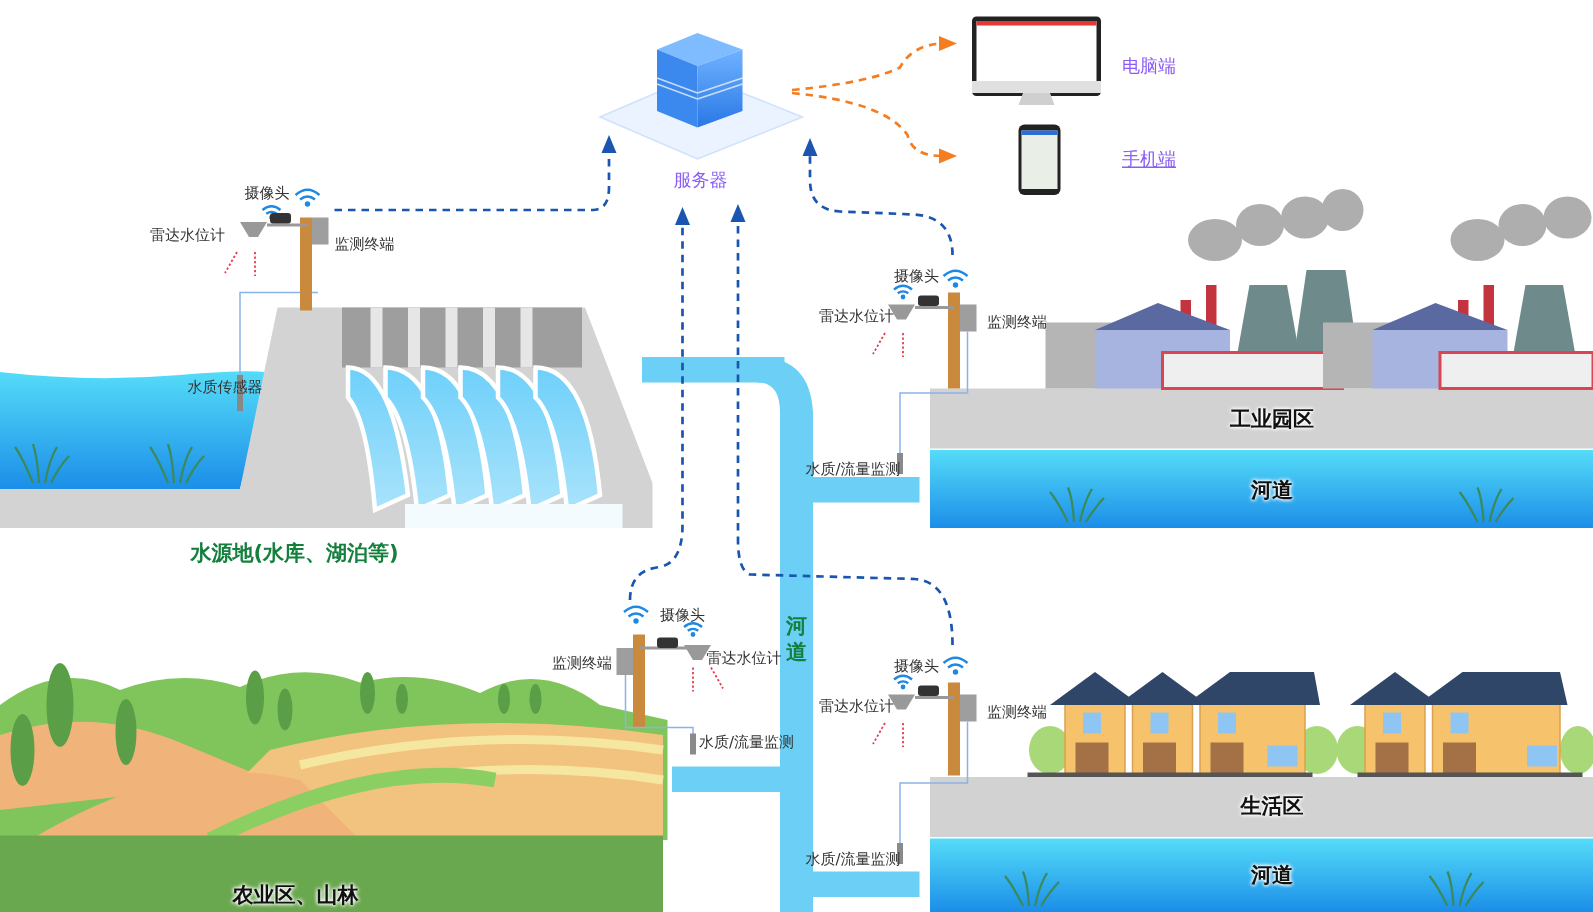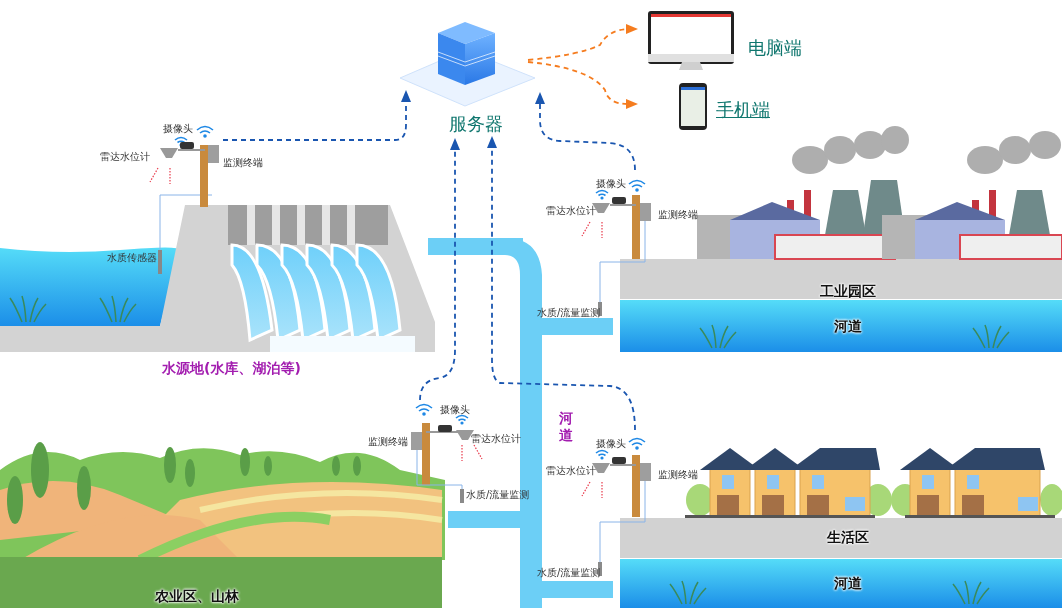--- a/index.html
+++ b/index.html
@@ -1,20 +1,20 @@
 <!DOCTYPE html>
 <html><head>
 <meta charset="utf-8">
 <style>
   html,body{margin:0;padding:0;}
   body{width:1062px;height:608px;position:relative;overflow:hidden;background:#ffffff;font-family:"DejaVu Sans","Liberation Sans",sans-serif;}
   .lbl{position:absolute;font-size:10px;color:#333;white-space:nowrap;}
-  .zone-title{position:absolute;font-size:14px;font-weight:bold;color:#a21caf;white-space:nowrap;margin-left:35px;}
+  .zone-title{position:absolute;font-size:14px;font-weight:bold;color:#15803d;white-space:nowrap;}
   .zone-title-w{position:absolute;font-size:14px;font-weight:bold;color:#111;white-space:nowrap;text-shadow:0 0 3px #fff,0 0 3px #fff,0 0 2px #fff;}
-  .dev-label{position:absolute;font-size:18px;color:#0f766e;white-space:nowrap;}
+  .dev-label{position:absolute;font-size:12px;color:#8b5cf6;white-space:nowrap;}
   svg{position:absolute;left:0;top:0;}
 </style>
 </head>
 <body>
 
 <svg width="1062" height="608" viewBox="0 0 1062 608">
   <defs>
     <linearGradient id="water" x1="0" y1="0" x2="0" y2="1">
       <stop offset="0" stop-color="#55dcf8"></stop>
       <stop offset="1" stop-color="#1b8ee8"></stop>
@@ -300,33 +300,33 @@
     <path d="M528 62 Q590 68 605 90 Q608 104 628 104"></path>
   </g>
   <g fill="#f57c1f">
     <path d="M638 29 L626 24 L626 34 Z"></path>
     <path d="M638 104 L626 99 L626 109 Z"></path>
   </g>
 </svg>
 
 <div class="dev-label" style="left:449px;top:112px;">服务器</div>
 <div class="dev-label" style="left:748px;top:36px;">电脑端</div>
-<div class="dev-label" style="left:716px;top:98px;text-decoration:underline;">手机端</div>
+<div class="dev-label" style="left:748px;top:98px;text-decoration:underline;">手机端</div>
 
 <div class="lbl" style="left:163px;top:122px;">摄像头</div>
 <div class="lbl" style="left:100px;top:150px;">雷达水位计</div>
 <div class="lbl" style="left:223px;top:156px;">监测终端</div>
-<div class="lbl" style="left:107px;top:251px;">水质传感器</div>
+<div class="lbl" style="left:125px;top:251px;">水质传感器</div>
 <div class="zone-title" style="left:127px;top:360px;">水源地(水库、湖泊等)</div>
 
 <div class="lbl" style="left:596px;top:177px;">摄像头</div>
 <div class="lbl" style="left:546px;top:204px;">雷达水位计</div>
 <div class="lbl" style="left:658px;top:208px;">监测终端</div>
 <div class="lbl" style="left:537px;top:306px;">水质/流量监测</div>
-<div class="zone-title-w" style="left:820px;top:271px;margin-top:12px;">工业园区</div>
+<div class="zone-title-w" style="left:820px;top:271px;">工业园区</div>
 <div class="zone-title-w" style="left:834px;top:318px;">河道</div>
 
 <div class="lbl" style="left:440px;top:403px;">摄像头</div>
 <div class="lbl" style="left:471px;top:432px;">雷达水位计</div>
 <div class="lbl" style="left:368px;top:435px;">监测终端</div>
 <div class="lbl" style="left:466px;top:488px;">水质/流量监测</div>
 <div class="zone-title-w" style="left:155px;top:588px;">农业区、山林</div>
 
 <div class="zone-title" style="left:524px;top:410px;width:16px;line-height:17px;white-space:normal;word-break:break-all;">河道</div>
 

